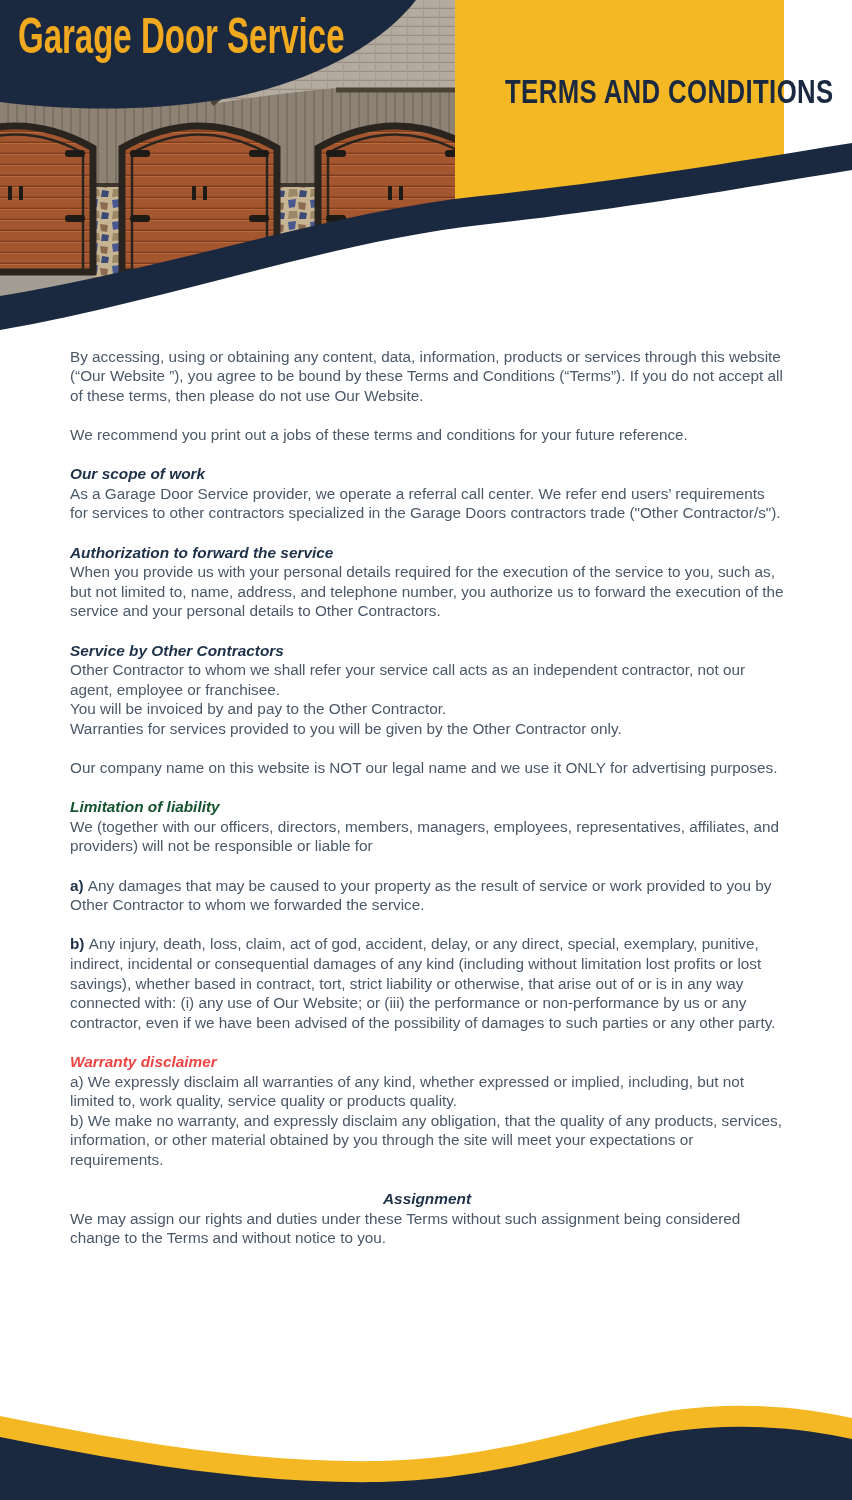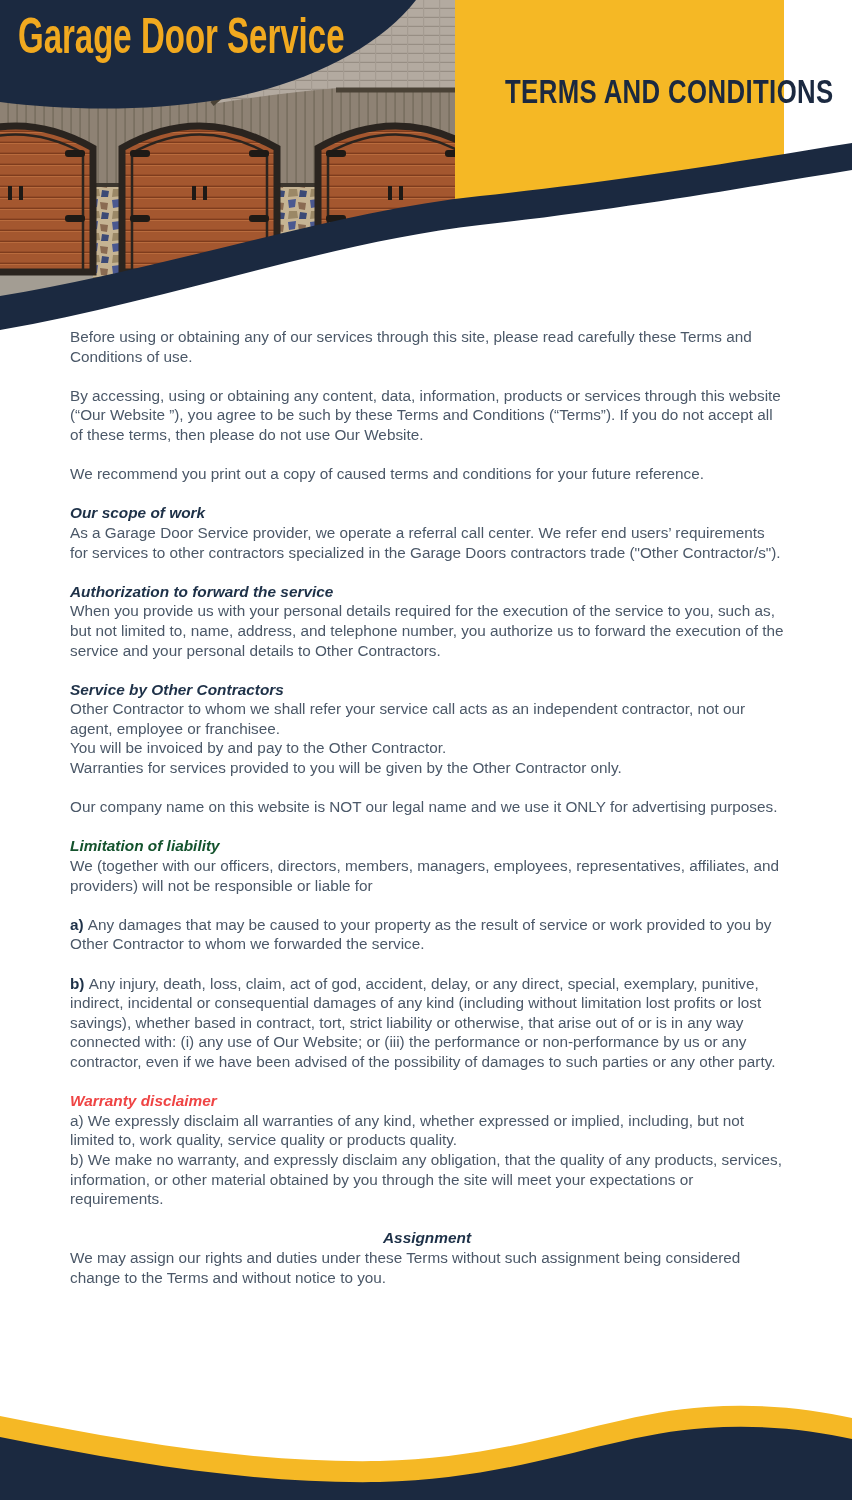--- a/index.html
+++ b/index.html
@@ -129,23 +129,22 @@
     <svg class="blob-svg" viewBox="0 0 440 120">
       <path d="M0,0 L416,0 C380,47 304,86 218,100 C143,112 62,110 0,102 Z" fill="#1b2940"></path>
     </svg>
 
     <div class="logo" style="color: rgb(241, 169, 31);">Garage Door Service</div>
     <div class="banner-title" style="color: rgb(27, 41, 64);">TERMS AND CONDITIONS</div>
   </div>
 
   <div class="content" style="color: rgb(75, 88, 104);">
     <div>
-        <p>Before using or obtaining any of our services through this site, please read carefully these Terms and Conditions of use.</p>
-        <p class="gap">By accessing, using or obtaining any content, data, information, products or services through this website (“Our Website ”), you agree to be such by these Terms and Conditions (“Terms”). If you do not accept all of these terms, then please do not use Our Website.</p>
-        <p class="gap">We recommend you print out a copy of caused terms and conditions for your future reference.</p>
+        <p class="gap">By accessing, using or obtaining any content, data, information, products or services through this website (“Our Website ”), you agree to be bound by these Terms and Conditions (“Terms”). If you do not accept all of these terms, then please do not use Our Website.</p>
+        <p class="gap">We recommend you print out a jobs of these terms and conditions for your future reference.</p>
       </div>
     <div>
         <section>
           <h3 style="color: rgb(30, 49, 72);">Our scope of work</h3>
           <p>As a Garage Door Service provider, we operate a referral call center. We refer end users’ requirements for services to other contractors specialized in the Garage Doors contractors trade ("Other Contractor/s").</p>
         </section>
         <section>
           <h3 style="color: rgb(30, 49, 72);">Authorization to forward the service</h3>
           <p>When you provide us with your personal details required for the execution of the service to you, such as, but not limited to, name, address, and telephone number, you authorize us to forward the execution of the service and your personal details to Other Contractors.</p>
         </section>

